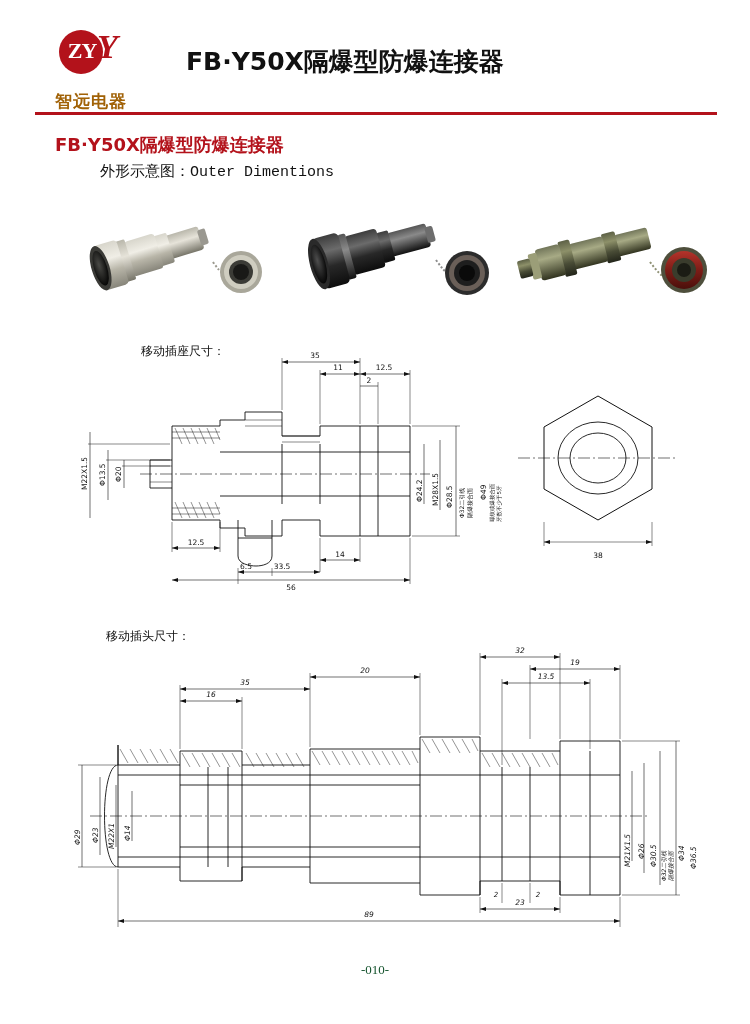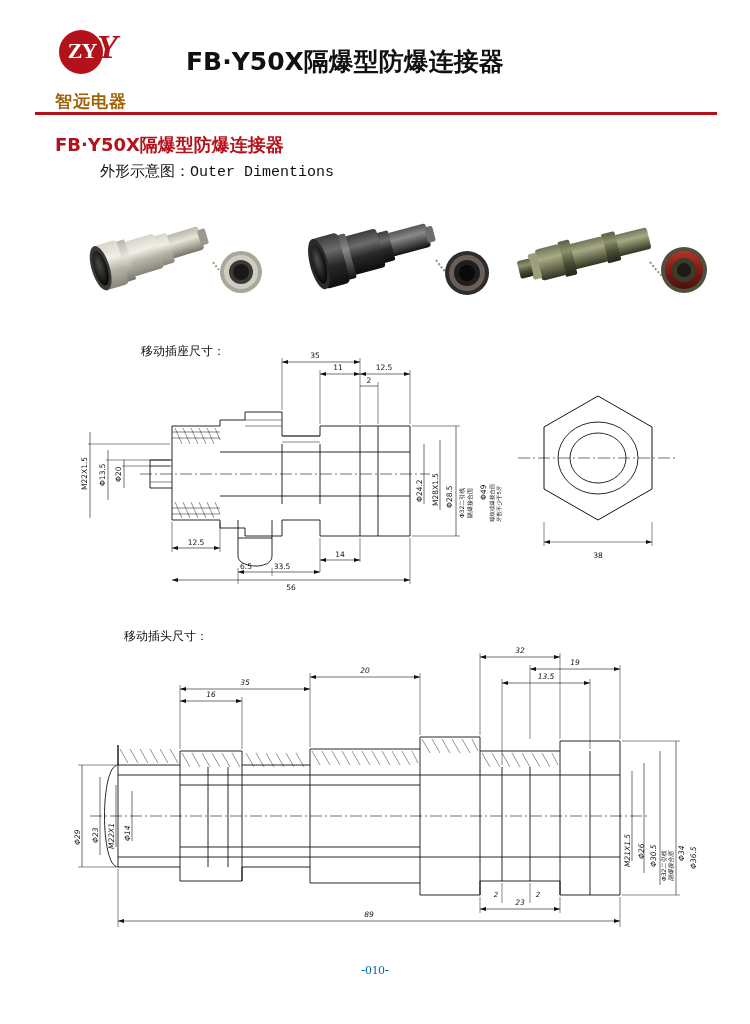--- a/index.html
+++ b/index.html
@@ -79,31 +79,31 @@
   .ph1{left:18px;width:190px;}
   .ph2{left:245px;width:190px;}
   .ph3{left:455px;width:205px;}
 
   
   .draw-label{
     position:absolute;font-size:12px;color:#111;
     font-family:"DejaVu Sans", sans-serif;
   }
   .lbl1{left:141px;top:325px;margin-top:18px;}
-  .lbl2{left:124px;top:628px;}
+  .lbl2{left:106px;top:628px;}
 
   
   .drawing{position:absolute;text-align:right;}
   .dwg1{left:60px;top:340px;width:640px;height:250px;}
   .dwg2{left:60px;top:645px;width:640px;height:295px;font-style:italic;}
 
   
   .footer{
     position:absolute;left:0;top:962px;width:750px;
-    text-align:center;font-size:13px;color:#0369a1;
+    text-align:center;font-size:13px;color:#14532d;
     font-family:"Liberation Serif", serif;
   }
   svg{display:block;}
 </style>
 </head>
 <body>
 
 <div class="page">
 
   <div class="header">

